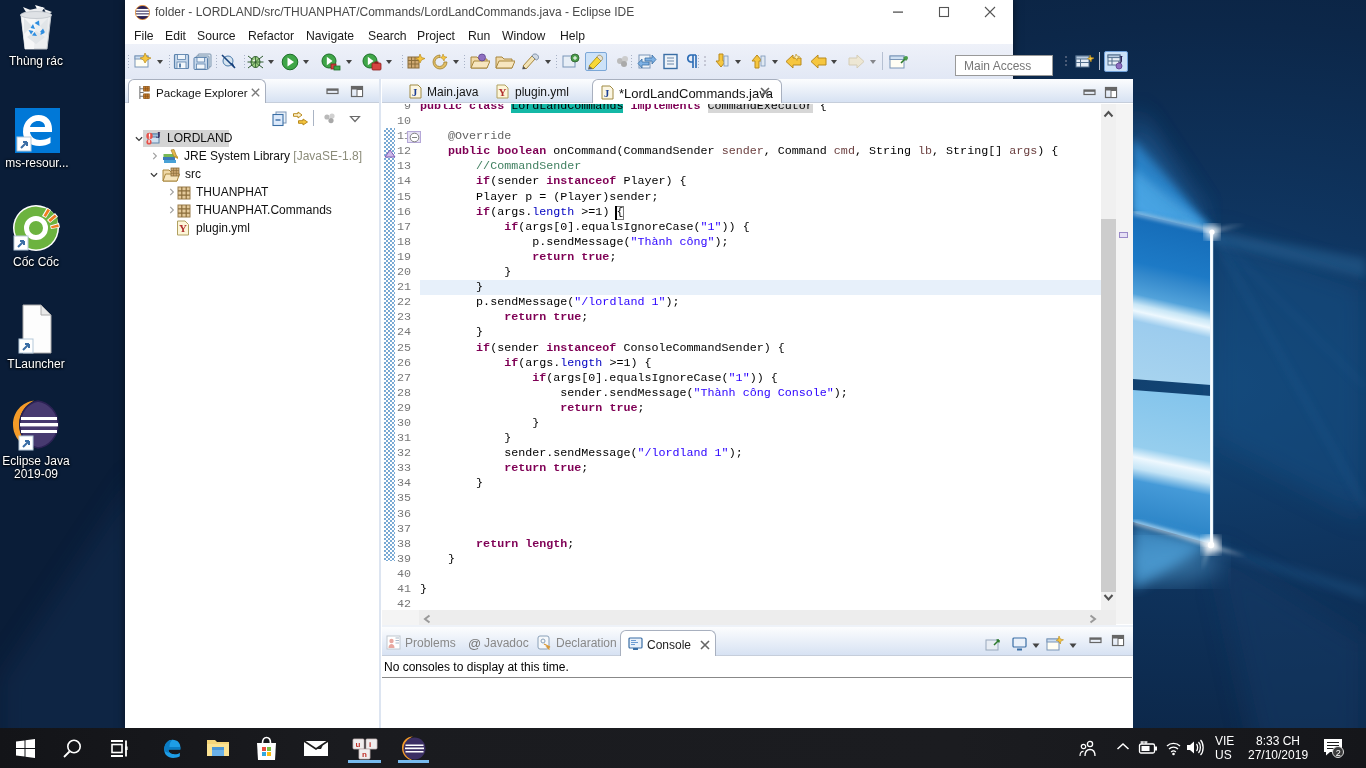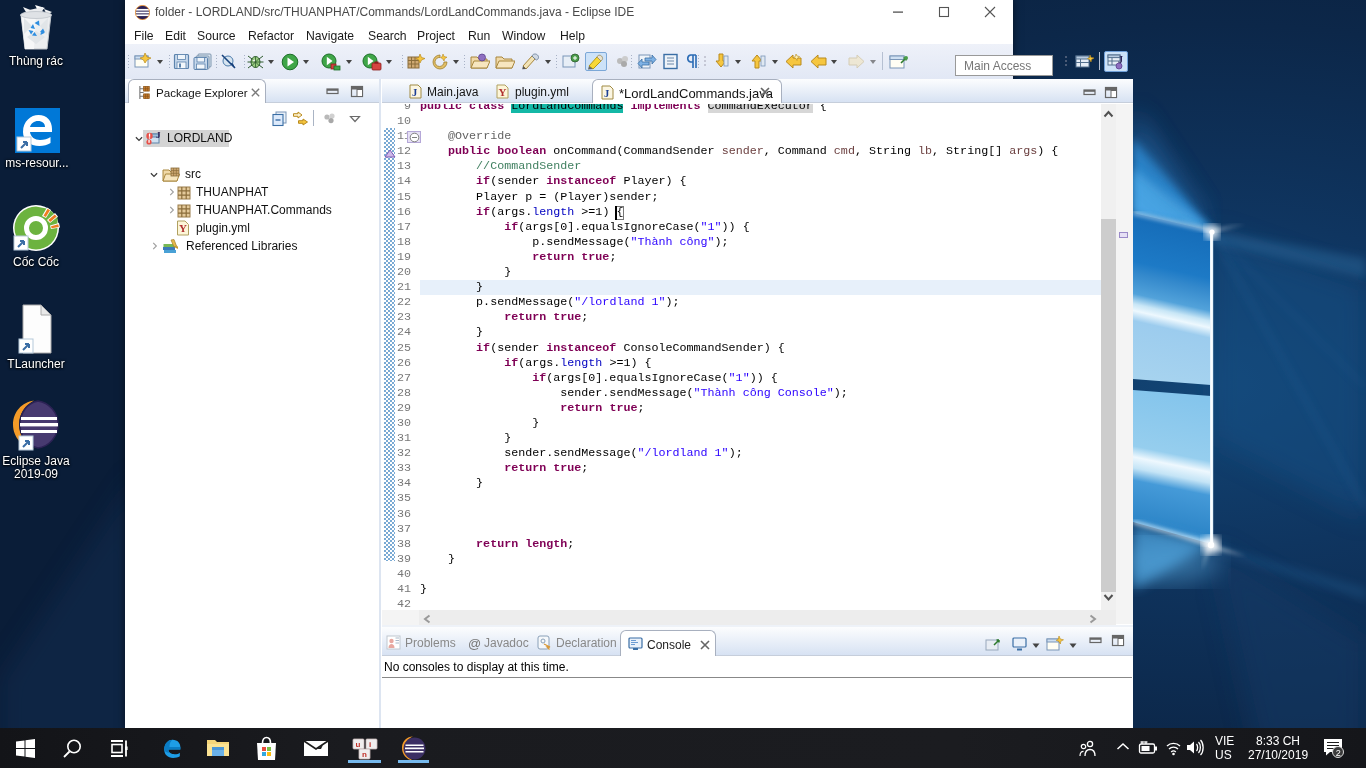--- a/index.html
+++ b/index.html
@@ -508,71 +508,71 @@
         <rect x="3" y="4" width="11" height="3" fill="#9fc0da" stroke="#5d83a8" stroke-width="1"></rect>
         <text x="11" y="8" font-size="9" font-weight="bold" fill="#2c2255" font-family="Liberation Serif,serif">J</text>
         <circle cx="4.5" cy="6" r="3.2" fill="#e85048"></circle>
           <rect x="3.9" y="3.6" width="1.3" height="3.2" fill="#fff"></rect>
           <circle cx="4.5" cy="8" r="0.8" fill="#fff"></circle>
         <circle cx="4" cy="12" r="2.6" fill="#e85048"></circle>
           <rect x="3.4" y="10" width="1.3" height="2.8" fill="#fff"></rect>
       </svg>
       <span class="txt" style="left:42px;">LORDLAND</span>
     </div>
-    <div class="trow" style="top:86px;">
-      <svg class="chev" style="left:25px;top:6px;" width="9" height="6" viewBox="0 0 9 6">
-          <path d="M1 1 L4.5 4.5 L8 1" stroke="#3b3b3b" stroke-width="1.4" fill="none"></path>
-        </svg>
-      <svg style="position:absolute;left:37px;top:2px;" width="18" height="15" viewBox="0 0 18 15">
-        <path d="M1 3 L7 3 L9 5 L15 5 L15 14 L1 14 Z" fill="#f0d9a8" stroke="#a8863c" stroke-width="1"></path>
-        <path d="M1 14 L3.5 7 L17.5 7 L15 14 Z" fill="#f7e6bf" stroke="#a8863c" stroke-width="1"></path>
-        <rect x="9" y="1" width="8" height="8" fill="#cfa972" stroke="#8a6d3b" stroke-width="0.8"></rect>
-        <path d="M9 3.6 L17 3.6 M9 6.3 L17 6.3 M11.6 1 L11.6 9 M14.3 1 L14.3 9" stroke="#8a6d3b" stroke-width="0.7"></path>
-      </svg>
-      <span class="txt" style="left:60px;">src</span>
-    </div>
-    <div class="trow" style="top:104px;">
-      <svg class="chev" style="left:43px;top:5px;" width="6" height="9" viewBox="0 0 6 9">
-          <path d="M1 1 L4.5 4.5 L1 8" stroke="#a0a0a0" stroke-width="1.3" fill="none"></path>
-        </svg>
-      <svg style="position:absolute;left:51px;top:2px;" width="16" height="15" viewBox="0 0 16 15">
-        <rect x="2" y="2" width="12" height="12" fill="#e3c99a" stroke="#9a7d4b" stroke-width="1"></rect>
-        <path d="M2 5.8 L14 5.8 M2 10.2 L14 10.2 M5.8 2 L5.8 14 M10.2 2 L10.2 14" stroke="#8a6d3b" stroke-width="1.2"></path>
-      </svg>
-      <span class="txt" style="left:71px;">THUANPHAT</span>
-    </div>
-    <div class="trow" style="top:122px;">
-      <svg class="chev" style="left:43px;top:5px;" width="6" height="9" viewBox="0 0 6 9">
-          <path d="M1 1 L4.5 4.5 L1 8" stroke="#a0a0a0" stroke-width="1.3" fill="none"></path>
-        </svg>
-      <svg style="position:absolute;left:51px;top:2px;" width="16" height="15" viewBox="0 0 16 15">
-        <rect x="2" y="2" width="12" height="12" fill="#e3c99a" stroke="#9a7d4b" stroke-width="1"></rect>
-        <path d="M2 5.8 L14 5.8 M2 10.2 L14 10.2 M5.8 2 L5.8 14 M10.2 2 L10.2 14" stroke="#8a6d3b" stroke-width="1.2"></path>
-      </svg>
-      <span class="txt" style="left:71px;">THUANPHAT.Commands</span>
-    </div>
-    <div class="trow" style="top:140px;">
-      <svg style="position:absolute;left:51px;top:1px;" width="14" height="16" viewBox="0 0 14 16">
-        <path d="M1.5 1 L9 1 L12.5 4.5 L12.5 15 L1.5 15 Z" fill="#fdf6d8" stroke="#b0a060" stroke-width="1"></path>
-        <text x="3" y="12" font-size="11" font-weight="bold" fill="#b03030" font-family="Liberation Serif,serif">Y</text>
-      </svg>
-      <span class="txt" style="left:71px;">plugin.yml</span>
-    </div>
-    <div class="trow" style="top:158px;">
+    <div class="trow" style="top:68px;">
       <svg class="chev" style="left:26px;top:5px;" width="6" height="9" viewBox="0 0 6 9">
           <path d="M1 1 L4.5 4.5 L1 8" stroke="#a0a0a0" stroke-width="1.3" fill="none"></path>
         </svg>
       <svg style="position:absolute;left:37px;top:2px;" width="17" height="15" viewBox="0 0 17 15">
         <rect x="1" y="8" width="12" height="3" fill="#3c7ab8"></rect>
           <rect x="2" y="11" width="12" height="3" fill="#49a1d6"></rect>
         <rect x="1.5" y="5" width="12" height="3" fill="#77b855"></rect>
         <path d="M9 1 L12 8 L14.5 7 L12 0.5 Z" fill="#e8b84b" stroke="#a5802a" stroke-width="0.7"></path>
         <path d="M12 8 L16 10 L16 7.5 L14.5 7 Z" fill="#c9972f"></path>
       </svg>
-      <span class="txt" style="left:61px;">Referenced Libraries</span>
+      <span class="txt" style="left:59px;">JRE System Library <span style="color:#8c8c7a;">[JavaSE-1.8]</span></span>
+    </div>
+    <div class="trow" style="top:86px;">
+      <svg class="chev" style="left:25px;top:6px;" width="9" height="6" viewBox="0 0 9 6">
+          <path d="M1 1 L4.5 4.5 L8 1" stroke="#3b3b3b" stroke-width="1.4" fill="none"></path>
+        </svg>
+      <svg style="position:absolute;left:37px;top:2px;" width="18" height="15" viewBox="0 0 18 15">
+        <path d="M1 3 L7 3 L9 5 L15 5 L15 14 L1 14 Z" fill="#f0d9a8" stroke="#a8863c" stroke-width="1"></path>
+        <path d="M1 14 L3.5 7 L17.5 7 L15 14 Z" fill="#f7e6bf" stroke="#a8863c" stroke-width="1"></path>
+        <rect x="9" y="1" width="8" height="8" fill="#cfa972" stroke="#8a6d3b" stroke-width="0.8"></rect>
+        <path d="M9 3.6 L17 3.6 M9 6.3 L17 6.3 M11.6 1 L11.6 9 M14.3 1 L14.3 9" stroke="#8a6d3b" stroke-width="0.7"></path>
+      </svg>
+      <span class="txt" style="left:60px;">src</span>
+    </div>
+    <div class="trow" style="top:104px;">
+      <svg class="chev" style="left:43px;top:5px;" width="6" height="9" viewBox="0 0 6 9">
+          <path d="M1 1 L4.5 4.5 L1 8" stroke="#a0a0a0" stroke-width="1.3" fill="none"></path>
+        </svg>
+      <svg style="position:absolute;left:51px;top:2px;" width="16" height="15" viewBox="0 0 16 15">
+        <rect x="2" y="2" width="12" height="12" fill="#e3c99a" stroke="#9a7d4b" stroke-width="1"></rect>
+        <path d="M2 5.8 L14 5.8 M2 10.2 L14 10.2 M5.8 2 L5.8 14 M10.2 2 L10.2 14" stroke="#8a6d3b" stroke-width="1.2"></path>
+      </svg>
+      <span class="txt" style="left:71px;">THUANPHAT</span>
+    </div>
+    <div class="trow" style="top:122px;">
+      <svg class="chev" style="left:43px;top:5px;" width="6" height="9" viewBox="0 0 6 9">
+          <path d="M1 1 L4.5 4.5 L1 8" stroke="#a0a0a0" stroke-width="1.3" fill="none"></path>
+        </svg>
+      <svg style="position:absolute;left:51px;top:2px;" width="16" height="15" viewBox="0 0 16 15">
+        <rect x="2" y="2" width="12" height="12" fill="#e3c99a" stroke="#9a7d4b" stroke-width="1"></rect>
+        <path d="M2 5.8 L14 5.8 M2 10.2 L14 10.2 M5.8 2 L5.8 14 M10.2 2 L10.2 14" stroke="#8a6d3b" stroke-width="1.2"></path>
+      </svg>
+      <span class="txt" style="left:71px;">THUANPHAT.Commands</span>
+    </div>
+    <div class="trow" style="top:140px;">
+      <svg style="position:absolute;left:51px;top:1px;" width="14" height="16" viewBox="0 0 14 16">
+        <path d="M1.5 1 L9 1 L12.5 4.5 L12.5 15 L1.5 15 Z" fill="#fdf6d8" stroke="#b0a060" stroke-width="1"></path>
+        <text x="3" y="12" font-size="11" font-weight="bold" fill="#b03030" font-family="Liberation Serif,serif">Y</text>
+      </svg>
+      <span class="txt" style="left:71px;">plugin.yml</span>
     </div>
   </div>
   <div id="edpanel">
     <div class="tabbar"></div>
     <div class="tab" style="left:18px;">
       <svg style="position:absolute;left:9px;top:5px;" width="13" height="15" viewBox="0 0 13 15">
         <path d="M1 1 L9 1 L12 4 L12 14 L1 14 Z" fill="#fbf6e3" stroke="#a08a42" stroke-width="1"></path>
         <text x="3" y="11.5" font-size="10.5" font-weight="bold" fill="#1c3f95" font-family="Liberation Serif,serif">J</text>
       </svg>
       <span style="position:absolute;left:27px;top:6px;">Main.java</span>

